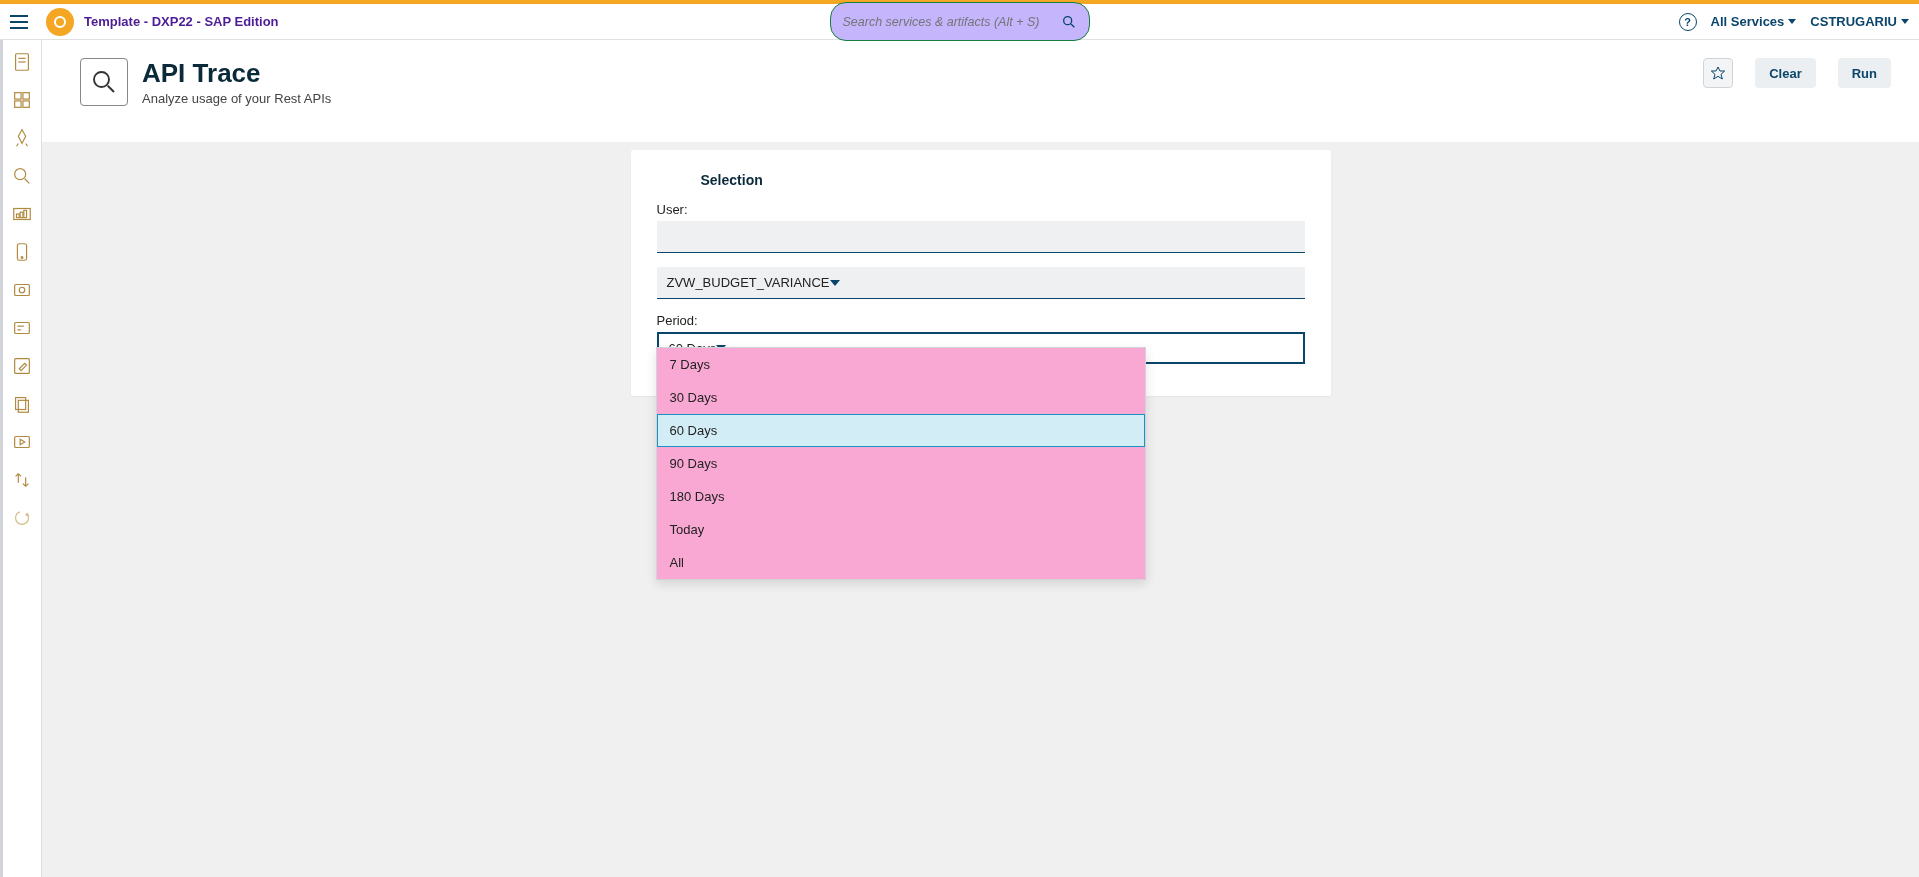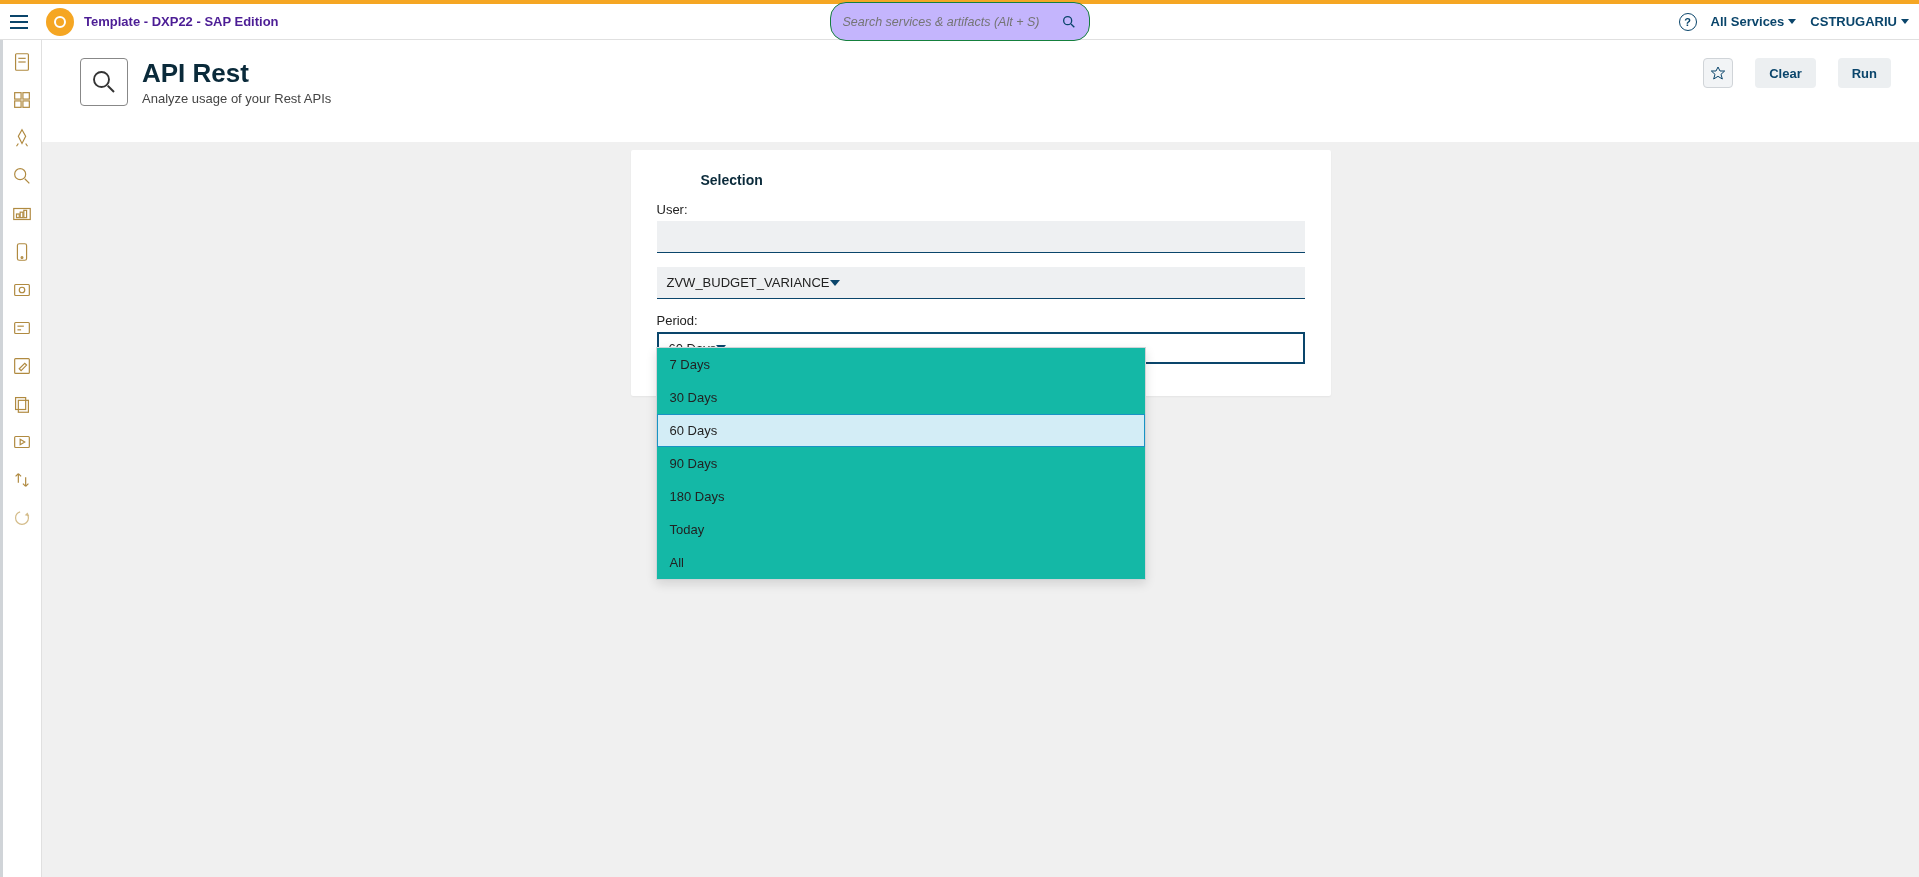--- a/index.html
+++ b/index.html
@@ -76,21 +76,21 @@
     }
     .field-input{ outline:none; }
     .select-box { cursor:pointer; position:relative;}
     .select-text{ }
     .select-chev {
       width:0;height:0;border-left:5px solid transparent;border-right:5px solid transparent;border-top:6px solid #0a456b;margin-right:4px;
     }
     .select-focused{ border:2px solid #0a456b; background:#fff; }
     
     .dropdown {
-      position:absolute; top:100%; left:0; right:212px; background:#14b8a6; border:1px solid #d0d4d8; box-shadow:0 4px 10px rgba(0,0,0,.12); z-index:50;
+      position:absolute; top:100%; left:0; right:212px; background:#f9a8d4; border:1px solid #d0d4d8; box-shadow:0 4px 10px rgba(0,0,0,.12); z-index:50;
       max-height:none;
       width:490px;
       margin-left:-1px;
     }
     .period-wrap{position:relative;}
     .period-wrap .dropdown{ left:0; width:490px; top:34px;}
     .dd-item{ padding: 8px 12px; font-size:13px; cursor:pointer; border:1px solid transparent;}
     .dd-item.selected{ background:#d3edf6; border:1px solid #1893c4; }
     
   </style>
@@ -228,21 +228,21 @@
   <div class="main">
 
     <div class="page-header">
       <div class="page-icon">
         <svg width="30" height="30" viewBox="0 0 24 24">
             <circle cx="10" cy="10" r="6" fill="none" stroke="#333" stroke-width="1.5"></circle>
             <line x1="15" y1="15" x2="20" y2="20" stroke="#333" stroke-width="1.5"></line>
           </svg>
       </div>
       <div>
-        <div class="page-title">API Rest</div>
+        <div class="page-title">API Trace</div>
         <div class="page-sub">Analyze usage of your Rest APIs</div>
       </div>
       <div class="actions">
         <div class="fav-btn">
           <svg width="16" height="16" viewBox="0 0 24 24">
               <polygon points="12,3 15,9 22,9 16.5,14 18.5,21 12,17 5.5,21 7.5,14 2,9 9,9" fill="none" stroke="#0a456b" stroke-width="1.5"></polygon>
             </svg>
         </div>
         <button class="btn">Clear</button>
         <button class="btn btn-primary">Run</button>

